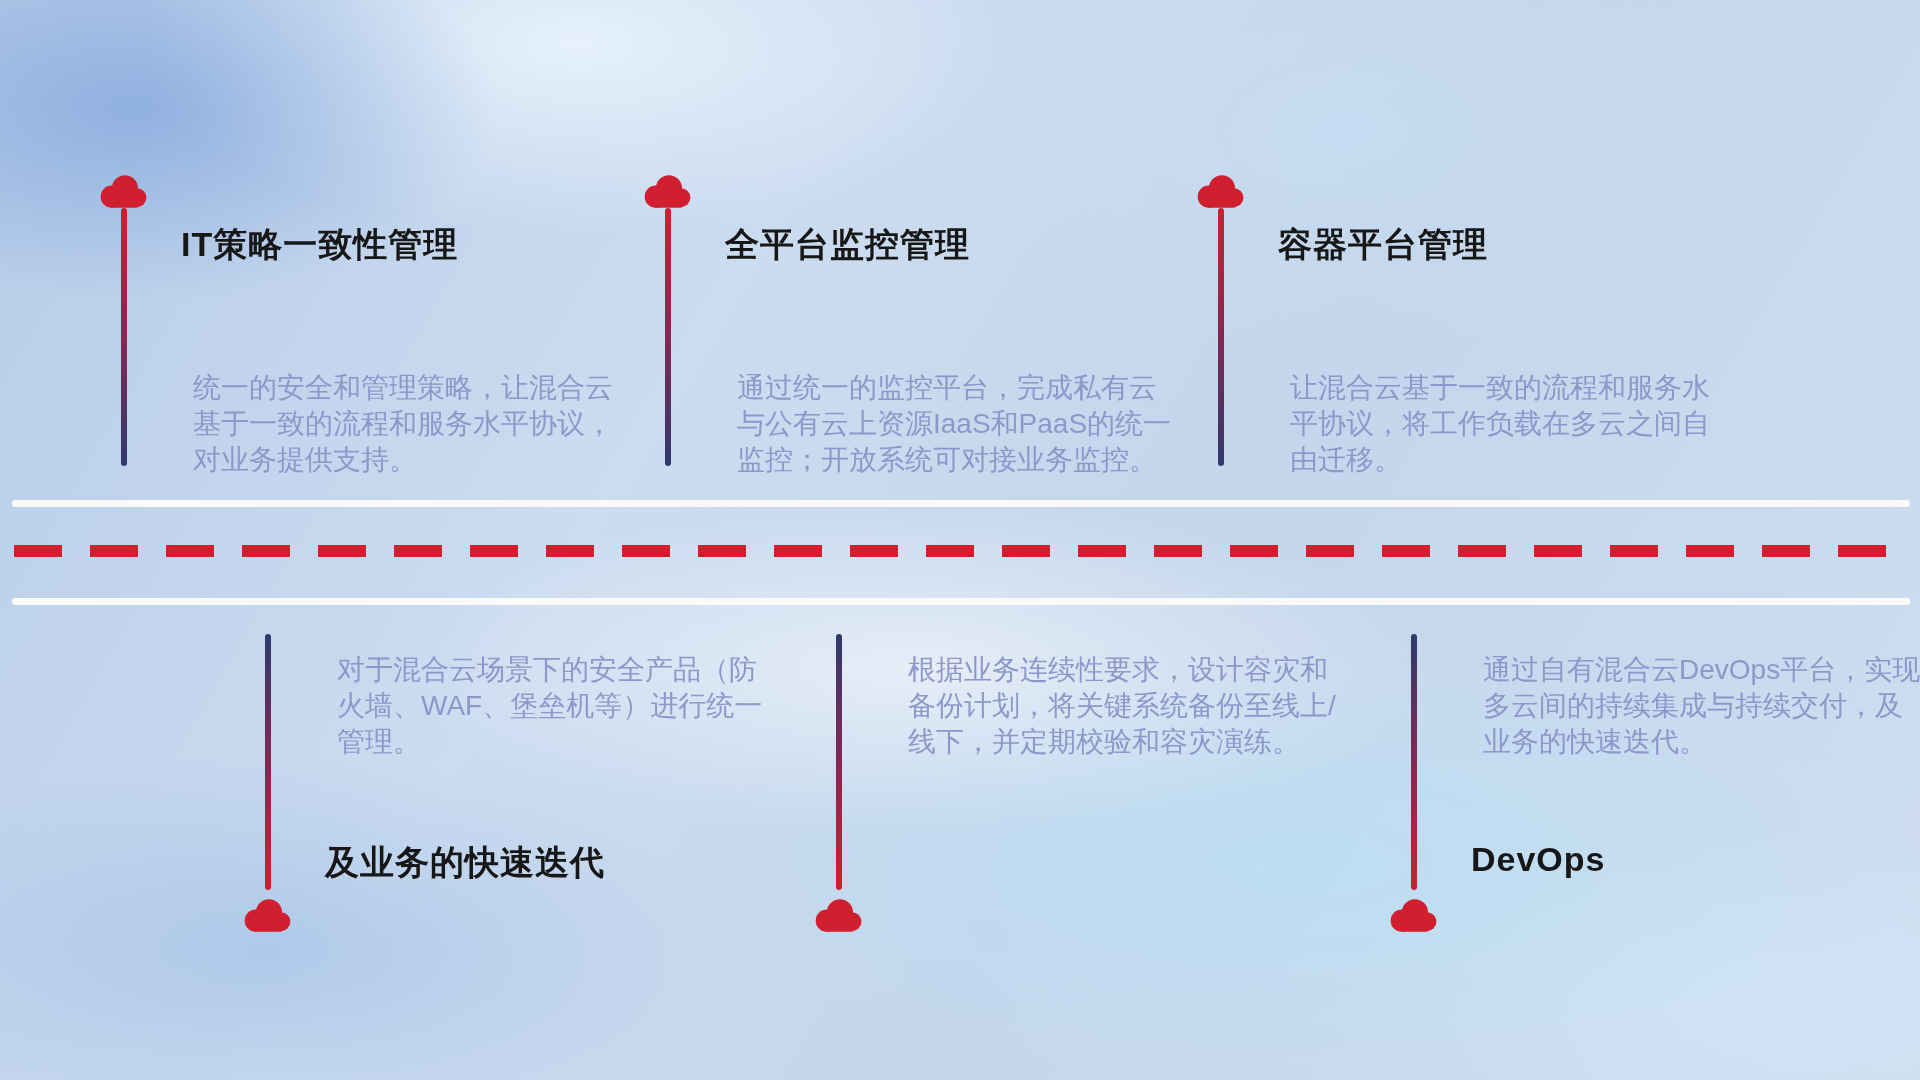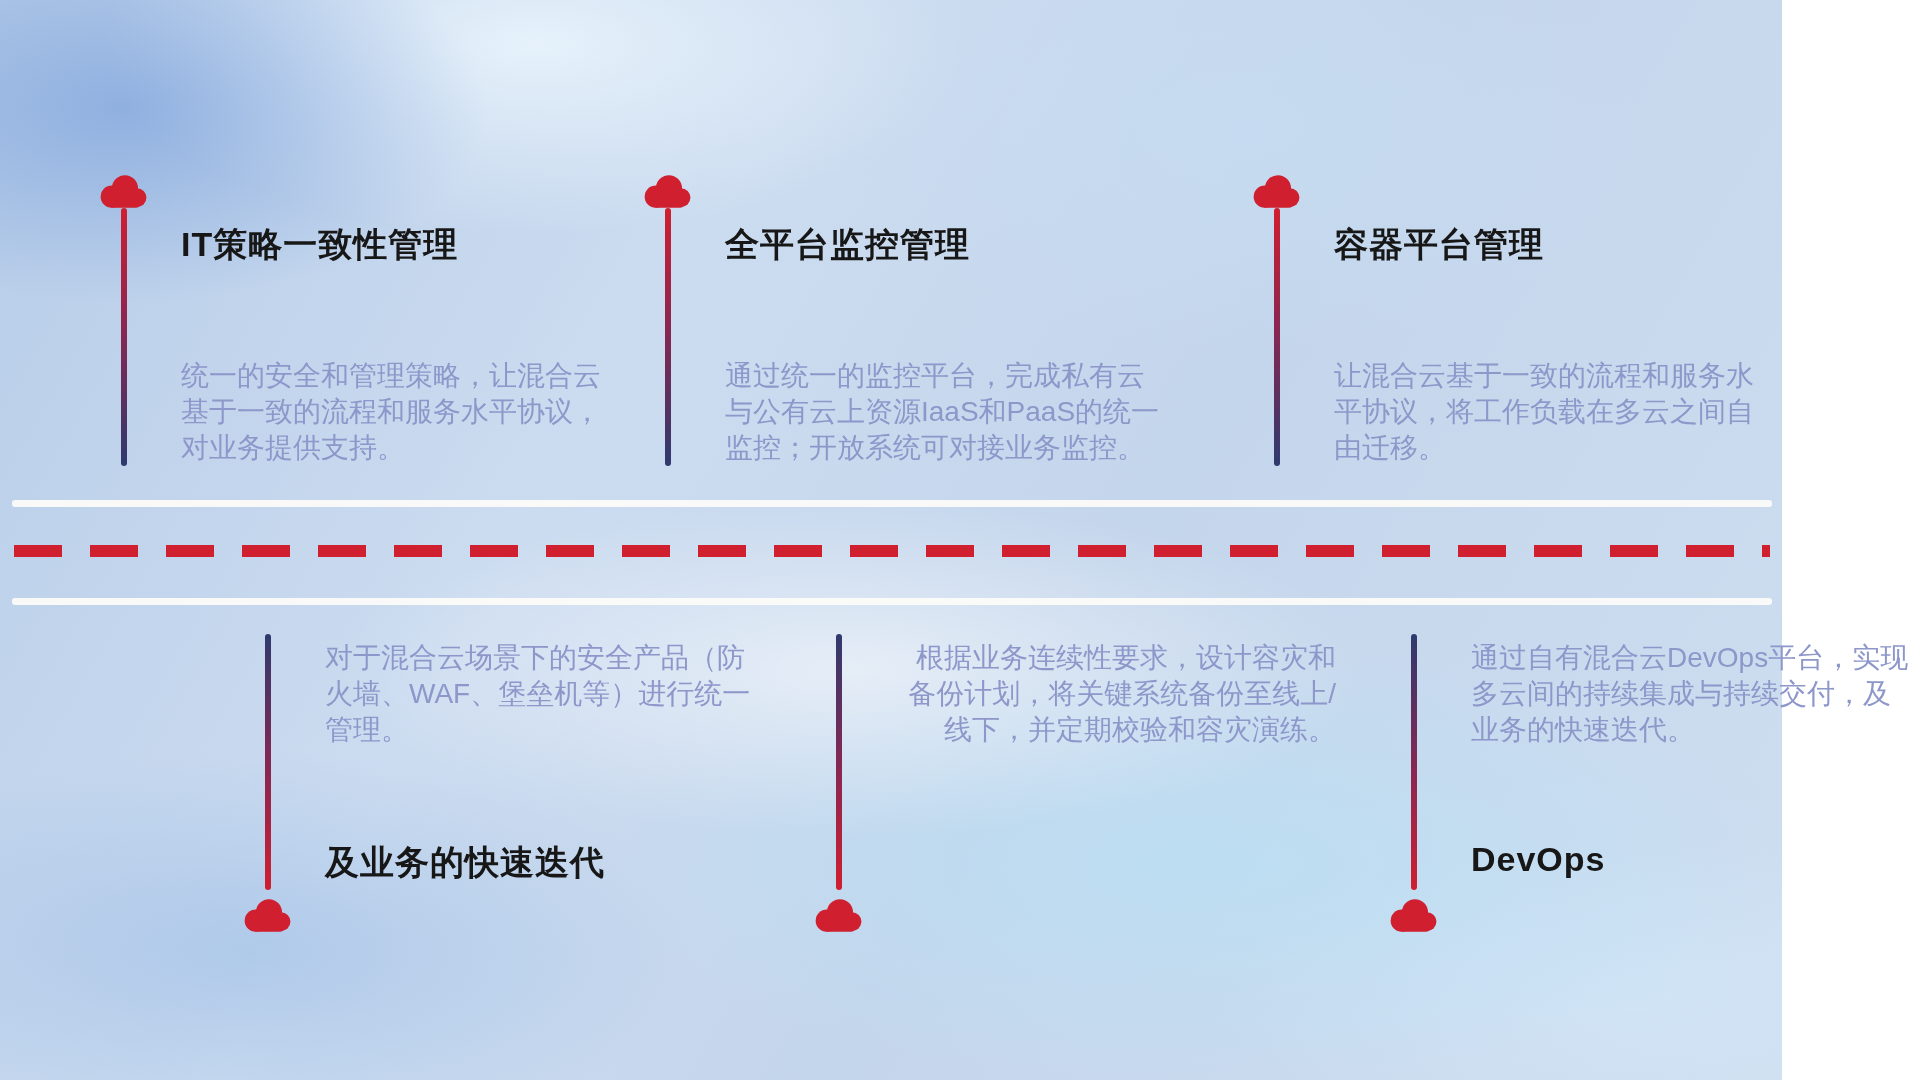--- a/index.html
+++ b/index.html
@@ -6,32 +6,31 @@
     margin: 0;
     padding: 0;
     width: 1920px;
     height: 1080px;
     overflow: hidden;
     font-family: "Liberation Sans", "DejaVu Sans", sans-serif;
   }
 
   .stage {
     position: relative;
-    width: 1766px;
+    width: 1920px;
     height: 1080px;
     background:
       radial-gradient(ellipse 560px 300px at 7% 10%, rgba(108,150,216,0.55), transparent 65%),
       radial-gradient(ellipse 720px 320px at 30% 4%, rgba(236,246,253,0.85), transparent 60%),
       radial-gradient(ellipse 640px 360px at 70% 12%, rgba(198,220,242,0.70), transparent 62%),
       radial-gradient(ellipse 860px 280px at 48% 62%, rgba(255,255,255,0.55), transparent 60%),
       radial-gradient(ellipse 940px 340px at 68% 80%, rgba(182,226,246,0.60), transparent 65%),
       radial-gradient(ellipse 720px 320px at 14% 88%, rgba(148,184,228,0.50), transparent 62%),
       radial-gradient(ellipse 700px 260px at 92% 92%, rgba(210,232,248,0.65), transparent 60%),
       linear-gradient(120deg, #b6cce8 0%, #ccdcf0 35%, #c4d6ec 60%, #cfdef0 100%);
-    padding-left: 16px;
   }
 
   .item {
     position: absolute;
     width: 540px;
   }
   .item-top { height: 340px; }
   .item-bottom { height: 320px; }
 
   .cloud-icon {
@@ -71,21 +70,21 @@
     letter-spacing: 1px;
     color: var(--title-text, #171717);
     white-space: nowrap;
   }
   .item-top .item-title { top: 50px; }
   .item-bottom .item-title { top: 206px; }
 
   .item-desc {
     position: absolute;
     left: 85px;
-    margin: 0;
+    margin: 12px;
     width: 440px;
     font-size: 28px;
     line-height: 36px;
     color: var(--description-text, #8d97ca);
   }
   .item-top .item-desc { top: 186px; }
   .item-bottom .item-desc { top: 6px; }
 
   .road-line {
     position: absolute;
@@ -137,21 +136,21 @@
         <circle cx="31" cy="17" r="14"></circle>
         <circle cx="44" cy="27" r="10"></circle>
         <rect x="12" y="24" width="37" height="14" rx="7"></rect>
       </svg>
     </span>
     <span class="vline"></span>
     <h2 class="item-title">全平台监控管理</h2>
     <p class="item-desc">通过统一的监控平台，完成私有云与公有云上资源IaaS和PaaS的统一监控；开放系统可对接业务监控。</p>
   </section>
 
-  <section class="item item-top" style="left:1249px; top:172px;">
+  <section class="item item-top" style="left:1193px; top:172px;">
     <span class="cloud-icon">
       <svg viewBox="0 0 60 42" fill="currentColor" aria-hidden="true">
         <circle cx="17" cy="26" r="12"></circle>
         <circle cx="31" cy="17" r="14"></circle>
         <circle cx="44" cy="27" r="10"></circle>
         <rect x="12" y="24" width="37" height="14" rx="7"></rect>
       </svg>
     </span>
     <span class="vline"></span>
     <h2 class="item-title">容器平台管理</h2>
@@ -169,21 +168,21 @@
         <circle cx="17" cy="26" r="12"></circle>
         <circle cx="31" cy="17" r="14"></circle>
         <circle cx="44" cy="27" r="10"></circle>
         <rect x="12" y="24" width="37" height="14" rx="7"></rect>
       </svg>
     </span>
     <p class="item-desc">对于混合云场景下的安全产品（防火墙、WAF、堡垒机等）进行统一管理。</p>
     <h2 class="item-title">及业务的快速迭代</h2>
   </section>
 
-  <section class="item item-bottom" style="left:811px; top:634px;text-align:right;">
+  <section class="item item-bottom" style="left:811px; top:634px;">
     <span class="vline"></span>
     <span class="cloud-icon">
       <svg viewBox="0 0 60 42" fill="currentColor" aria-hidden="true">
         <circle cx="17" cy="26" r="12"></circle>
         <circle cx="31" cy="17" r="14"></circle>
         <circle cx="44" cy="27" r="10"></circle>
         <rect x="12" y="24" width="37" height="14" rx="7"></rect>
       </svg>
     </span>
     <p class="item-desc">根据业务连续性要求，设计容灾和备份计划，将关键系统备份至线上/线下，并定期校验和容灾演练。</p>

